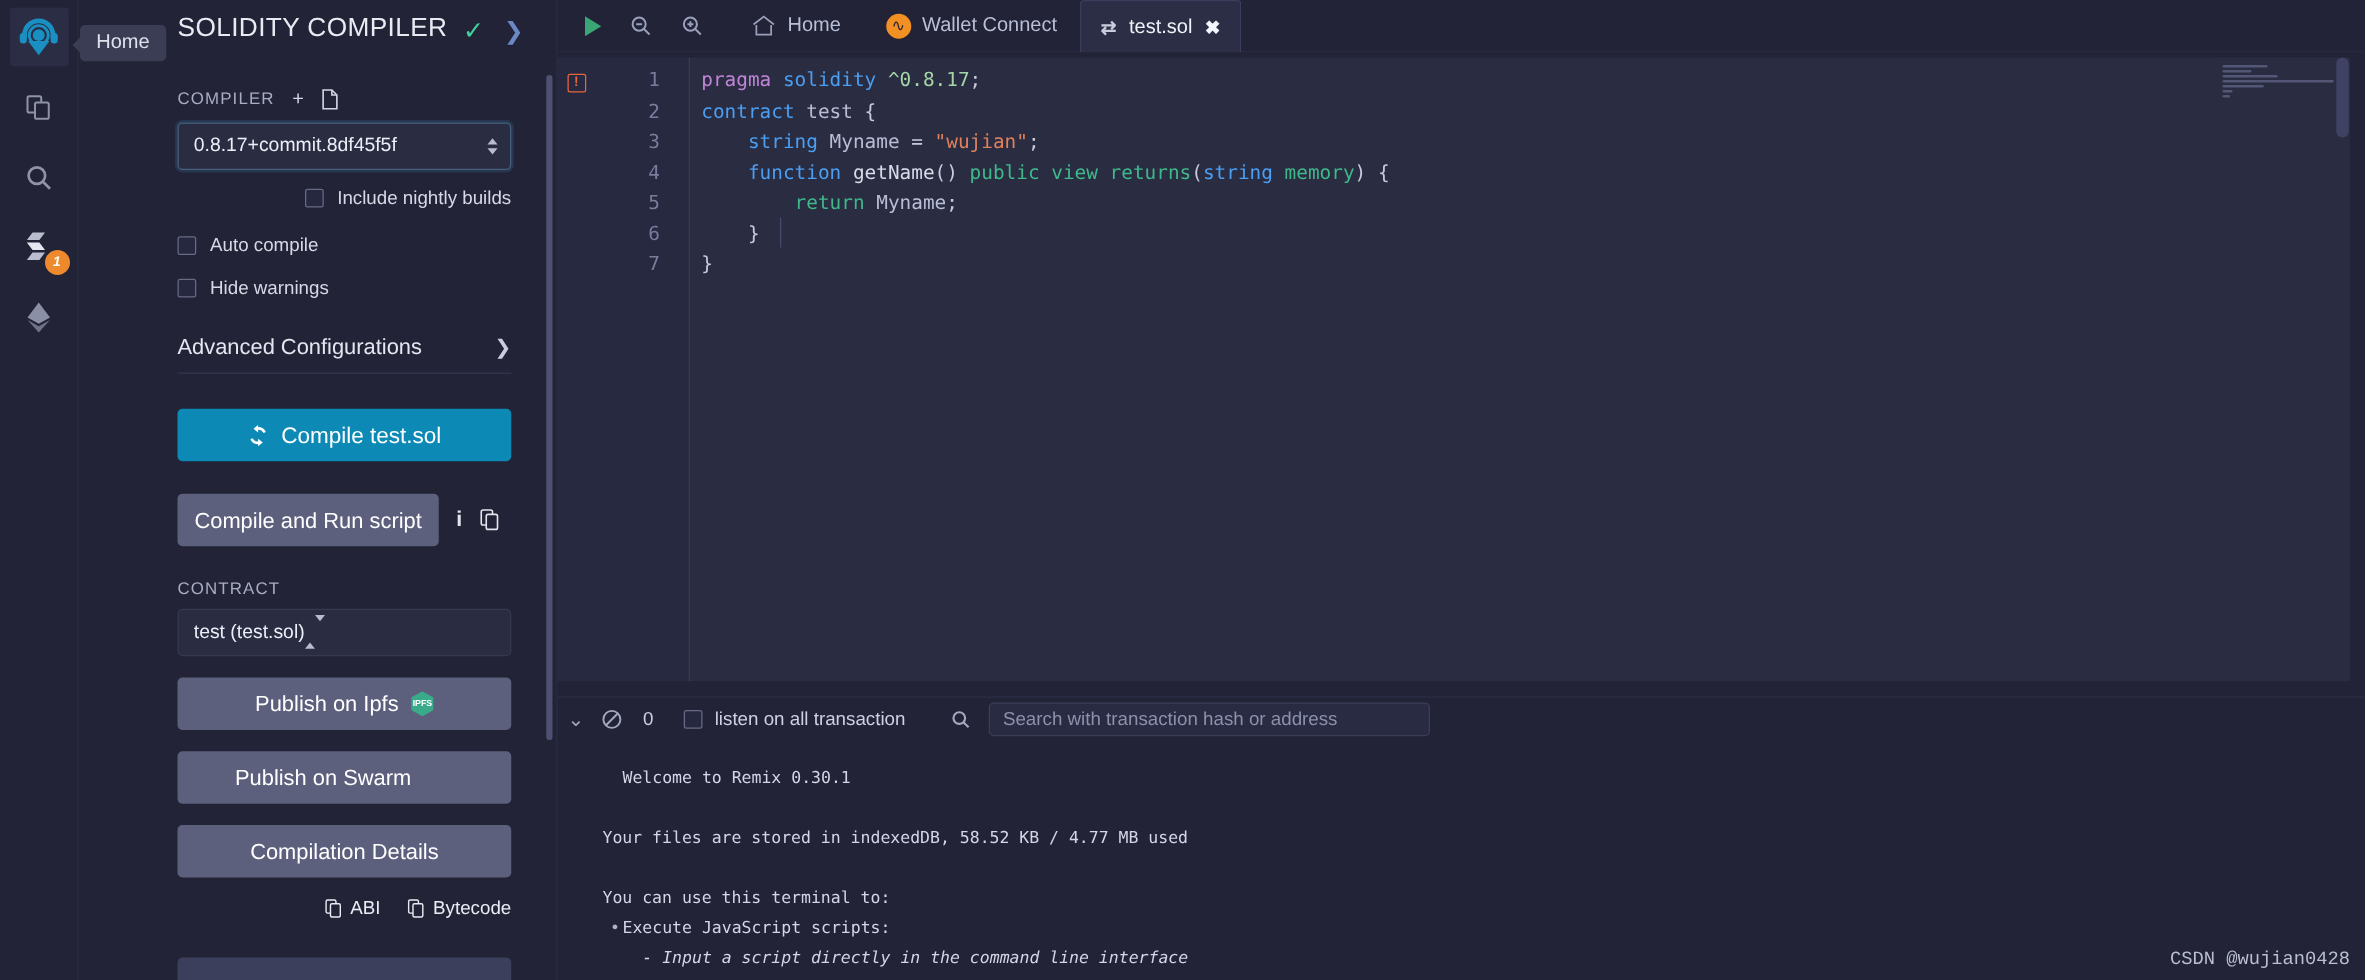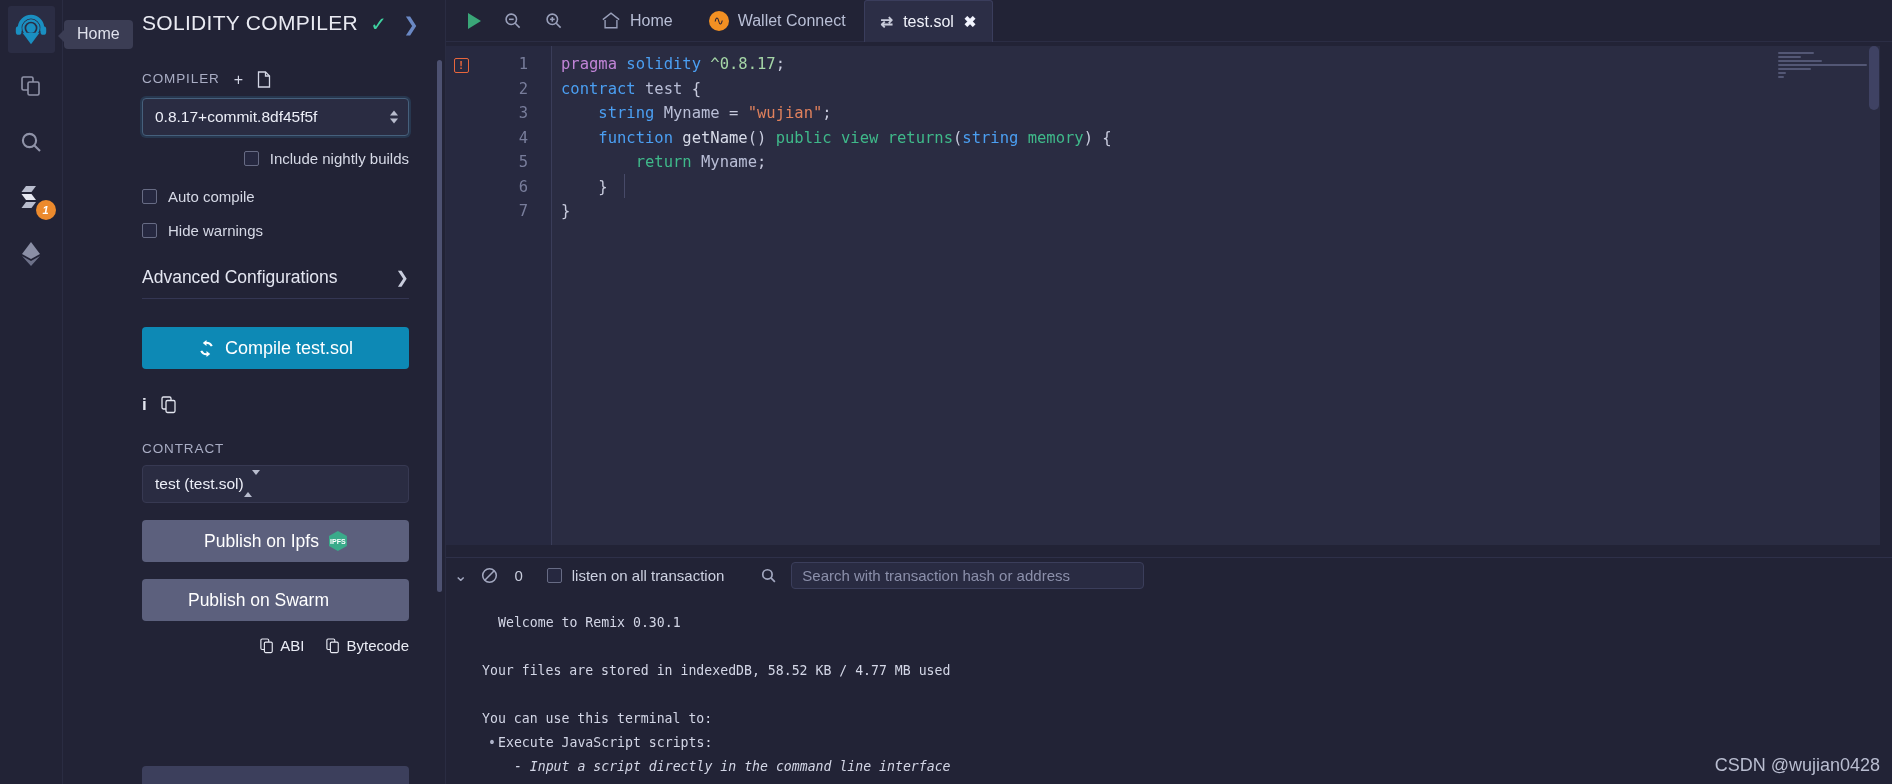--- a/index.html
+++ b/index.html
@@ -209,21 +209,21 @@
     color: #d3d6e6;
   }
   .t-line { padding-left: 52px; white-space: pre; }
   .t-line.indent1 { padding-left: 36px; }
   .t-bullet { position: relative; padding-left: 52px; white-space: pre; }
   .t-bullet::before { content: "\2022"; position: absolute; left: 42px; color: #aeb2c8; }
   .t-it { font-style: italic; }
 
   .watermark {
     position: absolute; right: 12px; bottom: 8px; color: #b9bdd0;
-    font-size: 18px; font-family: Liberation Sans, sans-serif; z-index: 80; margin-left: 30px;
+    font-size: 15px; font-family: Liberation Mono, monospace; z-index: 80; margin-left: 30px;
   }
 </style>
 </head>
 <body>
 
 <div id="app">
 
   <div class="rail">
     <div class="rail-item active">
       <svg width="38" height="38" viewBox="0 0 40 40">
@@ -310,20 +310,23 @@
 
       <button class="btn btn-primary">
         <svg width="17" height="17" viewBox="0 0 20 20" fill="#fff">
           <path d="M10 2a8 8 0 0 1 7.3 4.7l-2.2.9A5.6 5.6 0 0 0 10 4.4V7L5.6 3.5 10 0z"></path>
           <path d="M10 18a8 8 0 0 1-7.3-4.7l2.2-.9A5.6 5.6 0 0 0 10 15.6V13l4.4 3.5L10 20z"></path>
         </svg>
         <span>Compile test.sol</span>
       </button>
 
       <div class="run-row">
+        <button class="btn btn-grey">
+          <span>Compile and Run script</span>
+        </button>
         <span class="ic"><b>i</b></span>
         <svg width="16" height="18" viewBox="0 0 16 18" fill="none" stroke="#e3e5ef" stroke-width="1.3">
           <rect x="1" y="1" width="9" height="12" rx="1.4"></rect>
             <rect x="5" y="4.5" width="9" height="12" rx="1.4" fill="#222336"></rect>
         </svg>
       </div>
 
       <div class="lbl-small contract-lbl">CONTRACT</div>
       <div class="sel-plain">
         <span>test (test.sol)</span>
@@ -337,20 +340,23 @@
 
       <button class="btn btn-grey pub">
         <span>Publish on Swarm</span>
         <span class="swarm-wrap">
             <i></i>
             <i></i>
             <i></i>
           </span>
       </button>
 
+      <button class="btn btn-grey pub">
+        <span>Compilation Details</span>
+      </button>
 
       <div class="abi-row">
         <span class="t">
           <svg width="14" height="16" viewBox="0 0 16 18" fill="none" stroke="#eaecf5" stroke-width="1.3">
             <rect x="1" y="1" width="9" height="12" rx="1.4"></rect>
               <rect x="5" y="4.5" width="9" height="12" rx="1.4" fill="#222336"></rect>
           </svg>
           <span>ABI</span>
         </span>
         <span class="t">

